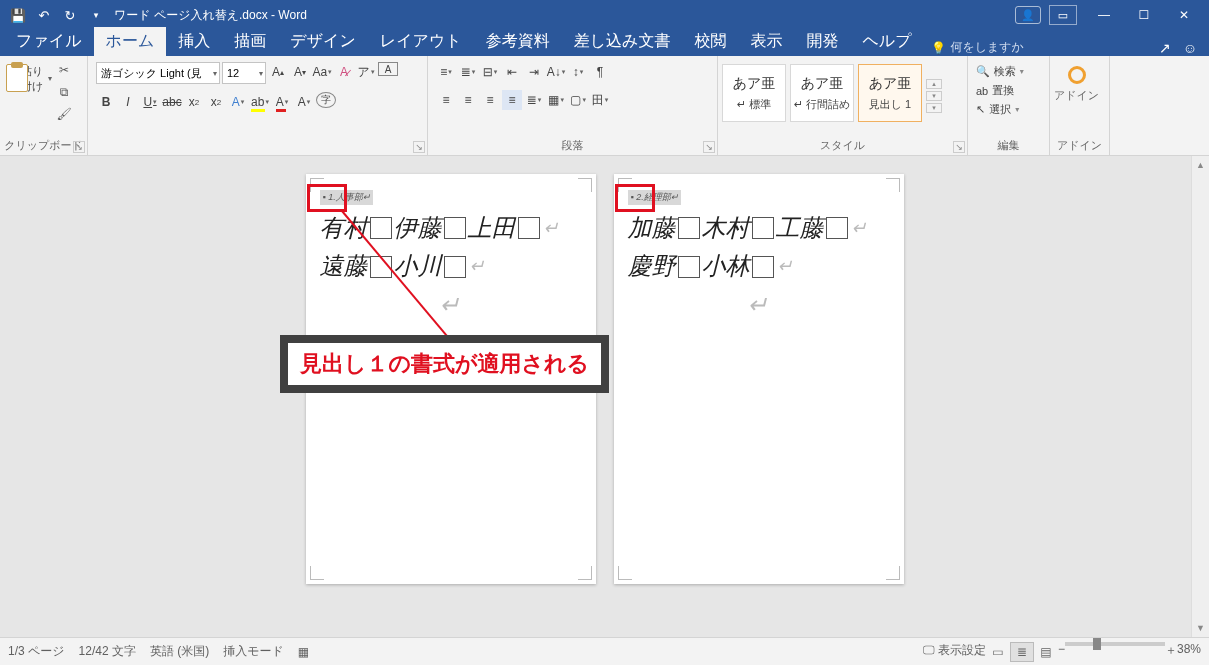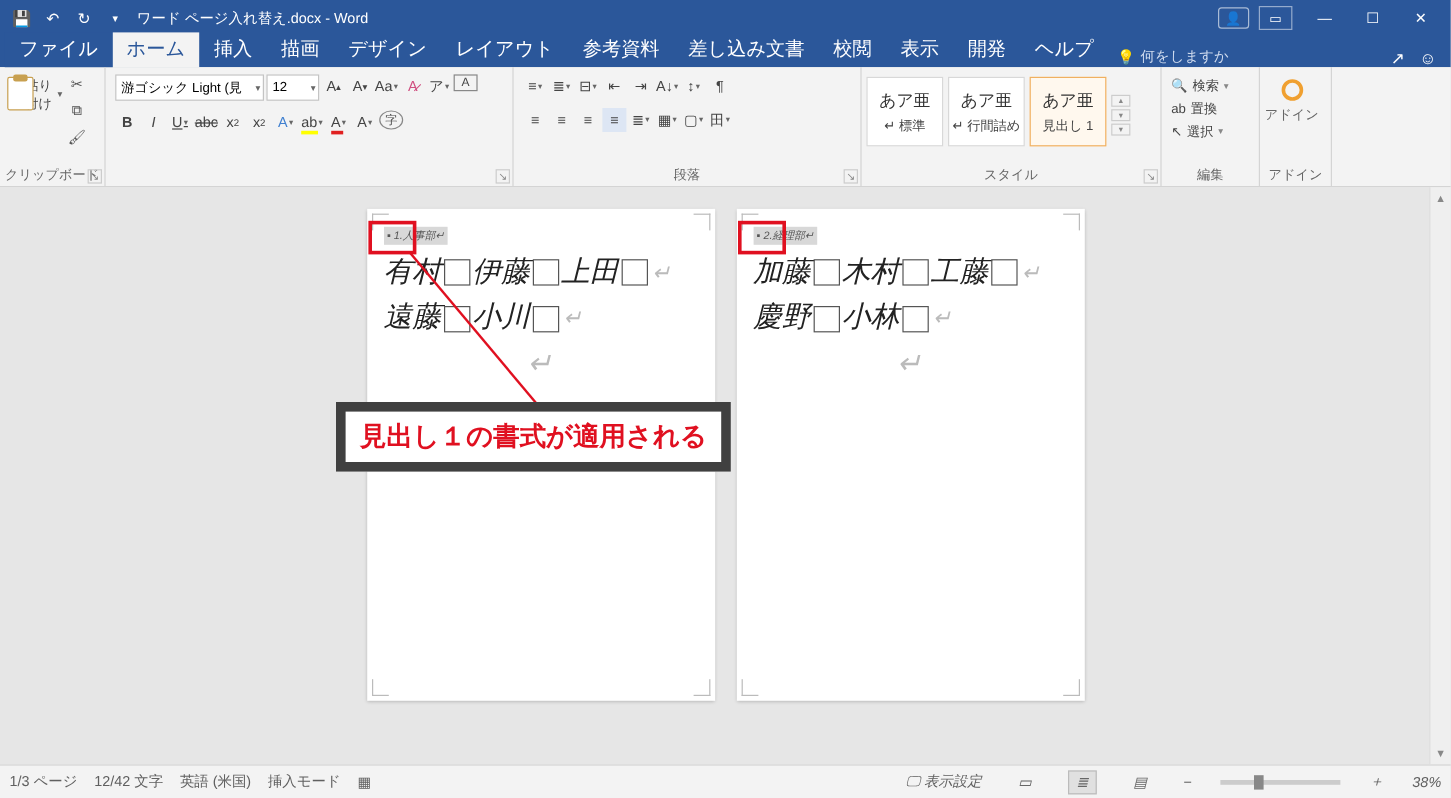--- a/index.html
+++ b/index.html
@@ -85,21 +85,21 @@
 .ret { color:#bbb; font-size:18px; margin-left:2px;}
 
 
 .anno-box1 { position:absolute; border:3px solid #e01020; }
 .anno-line { position:absolute; background:#e01020; height:2px; transform-origin:left center;}
 .callout { position:absolute; border:8px solid #404040; background:#fff; padding:6px 12px; font-size:22px; font-weight:bold; color:#e01020; white-space:nowrap;}
 
 
 .statusbar { position:absolute; left:0; right:0; bottom:0; height:28px; background:#f3f3f3; border-top:1px solid #d4d4d4; display:flex; align-items:center; font-size:12px; color:#606060; padding:0 8px;}
 .status-left { display:flex; gap:14px; align-items:center;}
-.status-right { margin-left:auto; display:flex; align-items:center; gap:24px;font-style:italic;}
+.status-right { margin-left:auto; display:flex; gap:0;}
 .view-btn { width:24px; height:20px; display:flex; align-items:center; justify-content:center; border:1px solid transparent; font-size:12px; color:#666;}
 .view-btn.active { background:#e0e0e0; border:1px solid #bbb;}
 .zoom-slider { width:100px; height:4px; background:#ccc; position:relative;}
 .zoom-thumb { position:absolute; top:-4px; width:8px; height:12px; background:#888;}
 .scrollbar-v { position:absolute; right:0; top:156px; bottom:28px; width:18px; background:#efefef; border-left:1px solid #ddd;}
 .scrollbar-v .up,.scrollbar-v .down{height:18px; display:flex; align-items:center; justify-content:center; font-size:9px; color:#888;}
 .scrollbar-v .down{position:absolute; bottom:0; width:100%;}
 </style>
 </head>
 <body>

